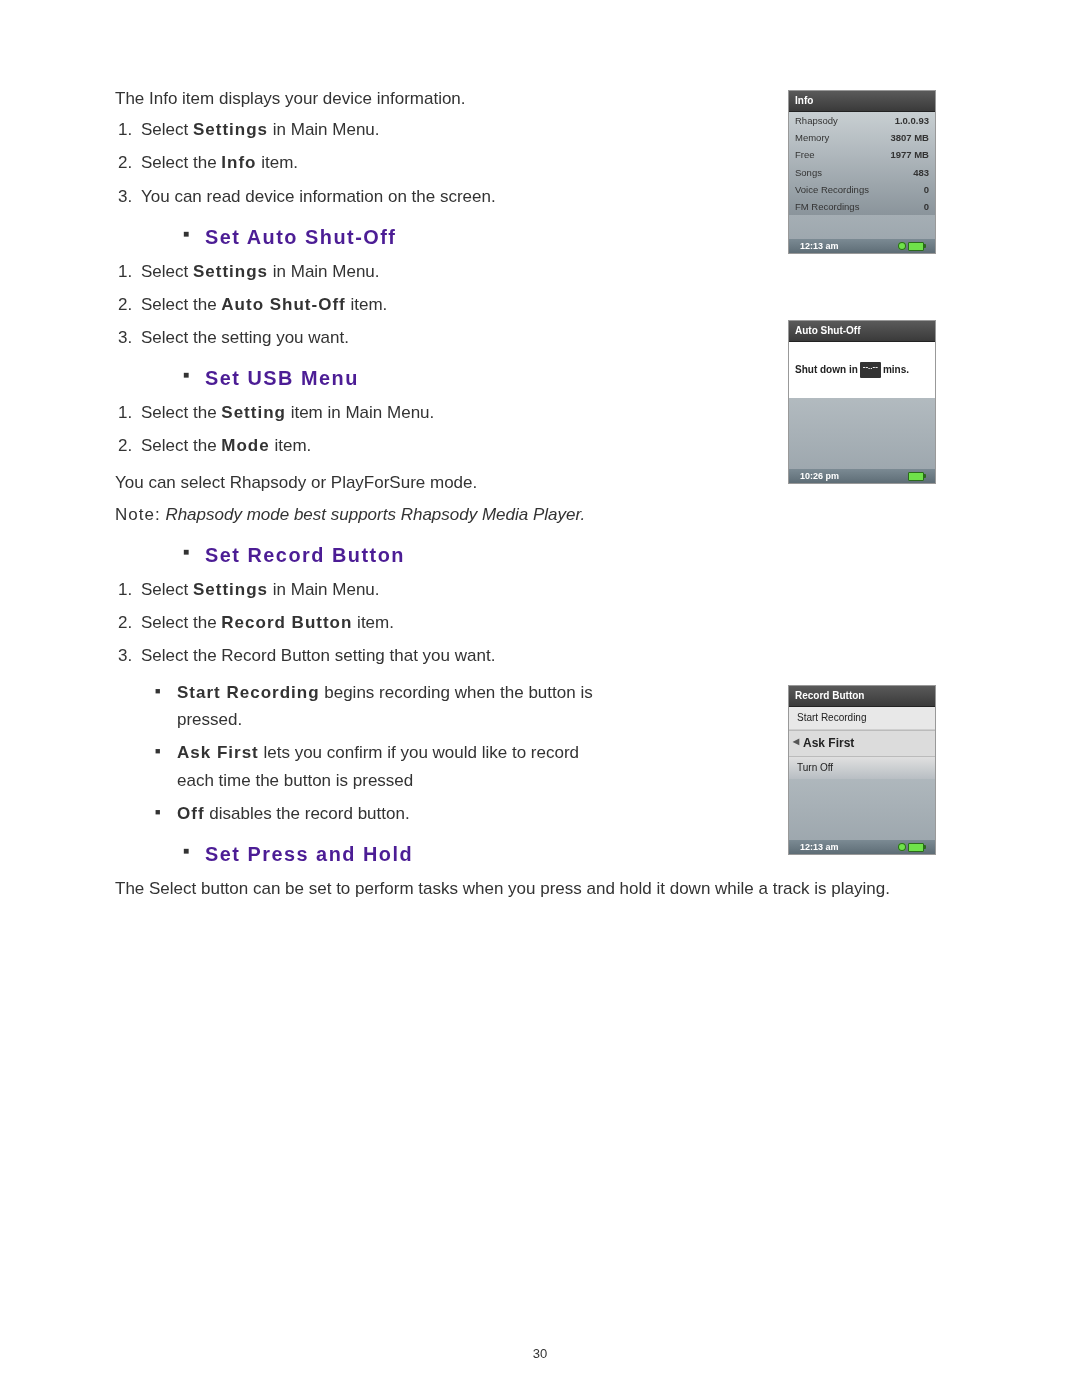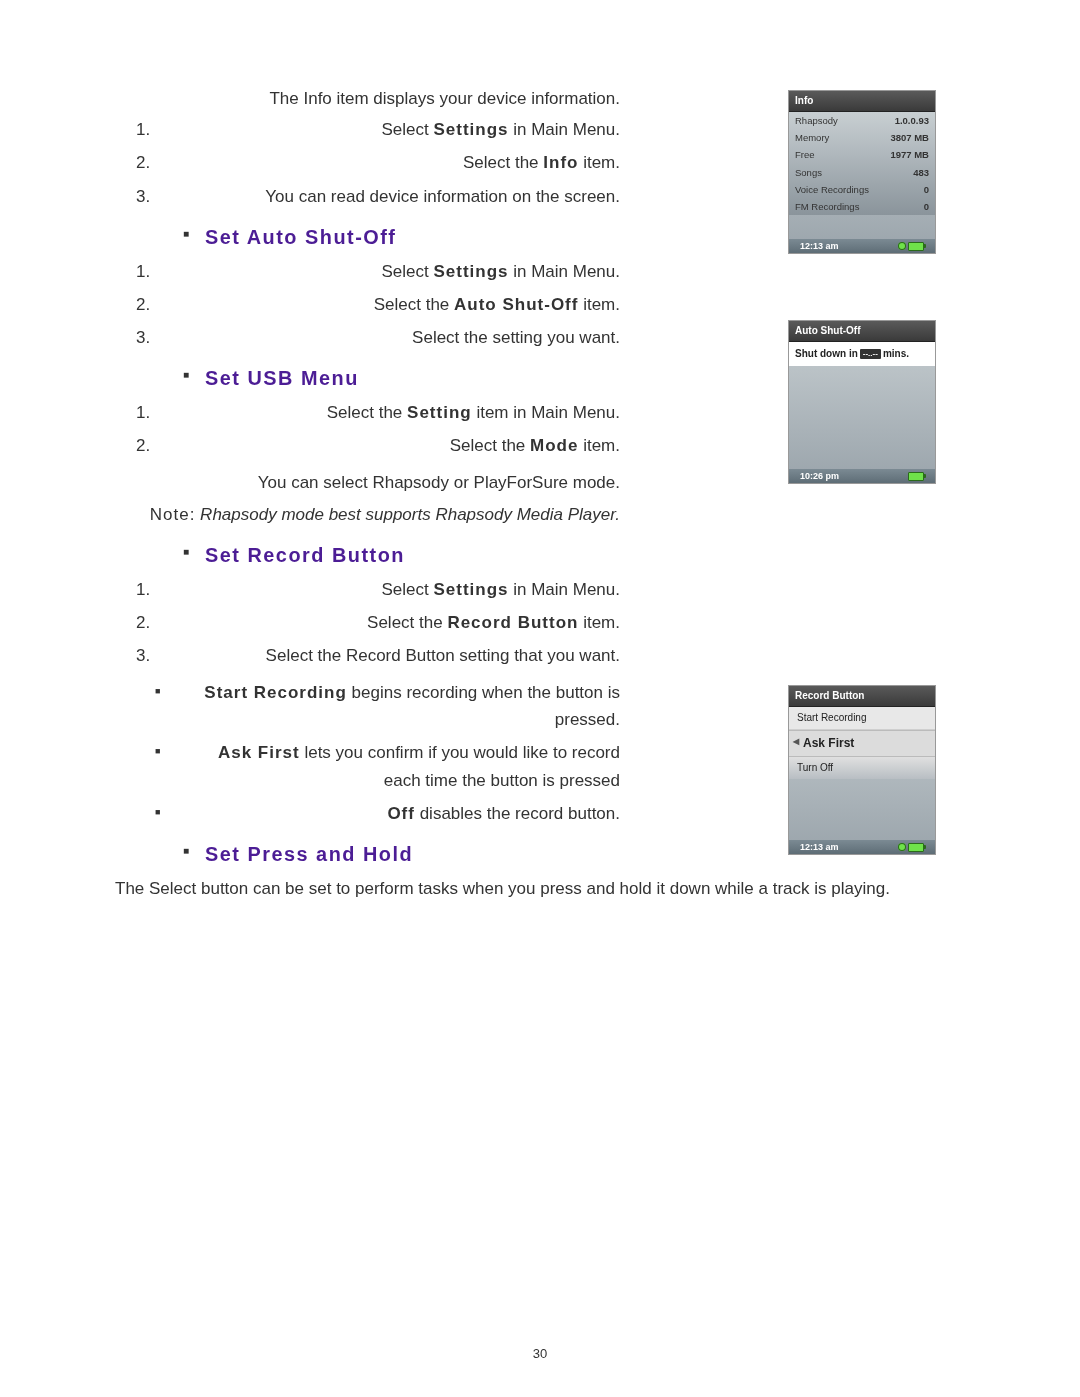--- a/index.html
+++ b/index.html
@@ -13,36 +13,34 @@
     width: 1080px;
     height: 1397px;
     position: relative;
     box-sizing: border-box;
     padding: 85px 100px 40px 115px;
     font-size: 17px;
     line-height: 1.6;
   }
   .text-col {
     width: 505px;
-    text-align: right;
   }
   .wide-text {
     width: 840px;
   }
   .intro {
     margin: 0 0 4px 0;
   }
   ol.steps {
     margin: 0 0 10px 0;
     padding-left: 22px;
   }
   ol.steps li {
     padding-left: 4px;
     margin-bottom: 6px;
-    margin-left: 18px;
   }
   .section-heading {
     color: #4c1d95;
     font-weight: bold;
     letter-spacing: 1.5px;
     margin: 12px 0 4px 0;
     padding-left: 90px;
     position: relative;
   }
   .section-heading::before {
@@ -161,27 +159,26 @@
   .batt .cell::after {
     content: "";
     position: absolute;
     right: -3px; top: 1px;
     width: 2px; height: 4px;
     background: #2a6b1a;
     border-radius: 0 1px 1px 0;
   }
 
   .autoshut-line {
-    padding: 4px 6px;
+    padding: 20px 6px;
     font-size: 10px;
     font-weight: bold;
     color: #222;
     background: #fff;
     display: flex;
-    align-items: center;
     gap: 2px;
   }
   .autoshut-line .sel {
     display: inline-block;
     background: #333;
     color: #fff;
     font-size: 8px;
     padding: 0 3px;
     border-radius: 1px;
     line-height: 10px;

